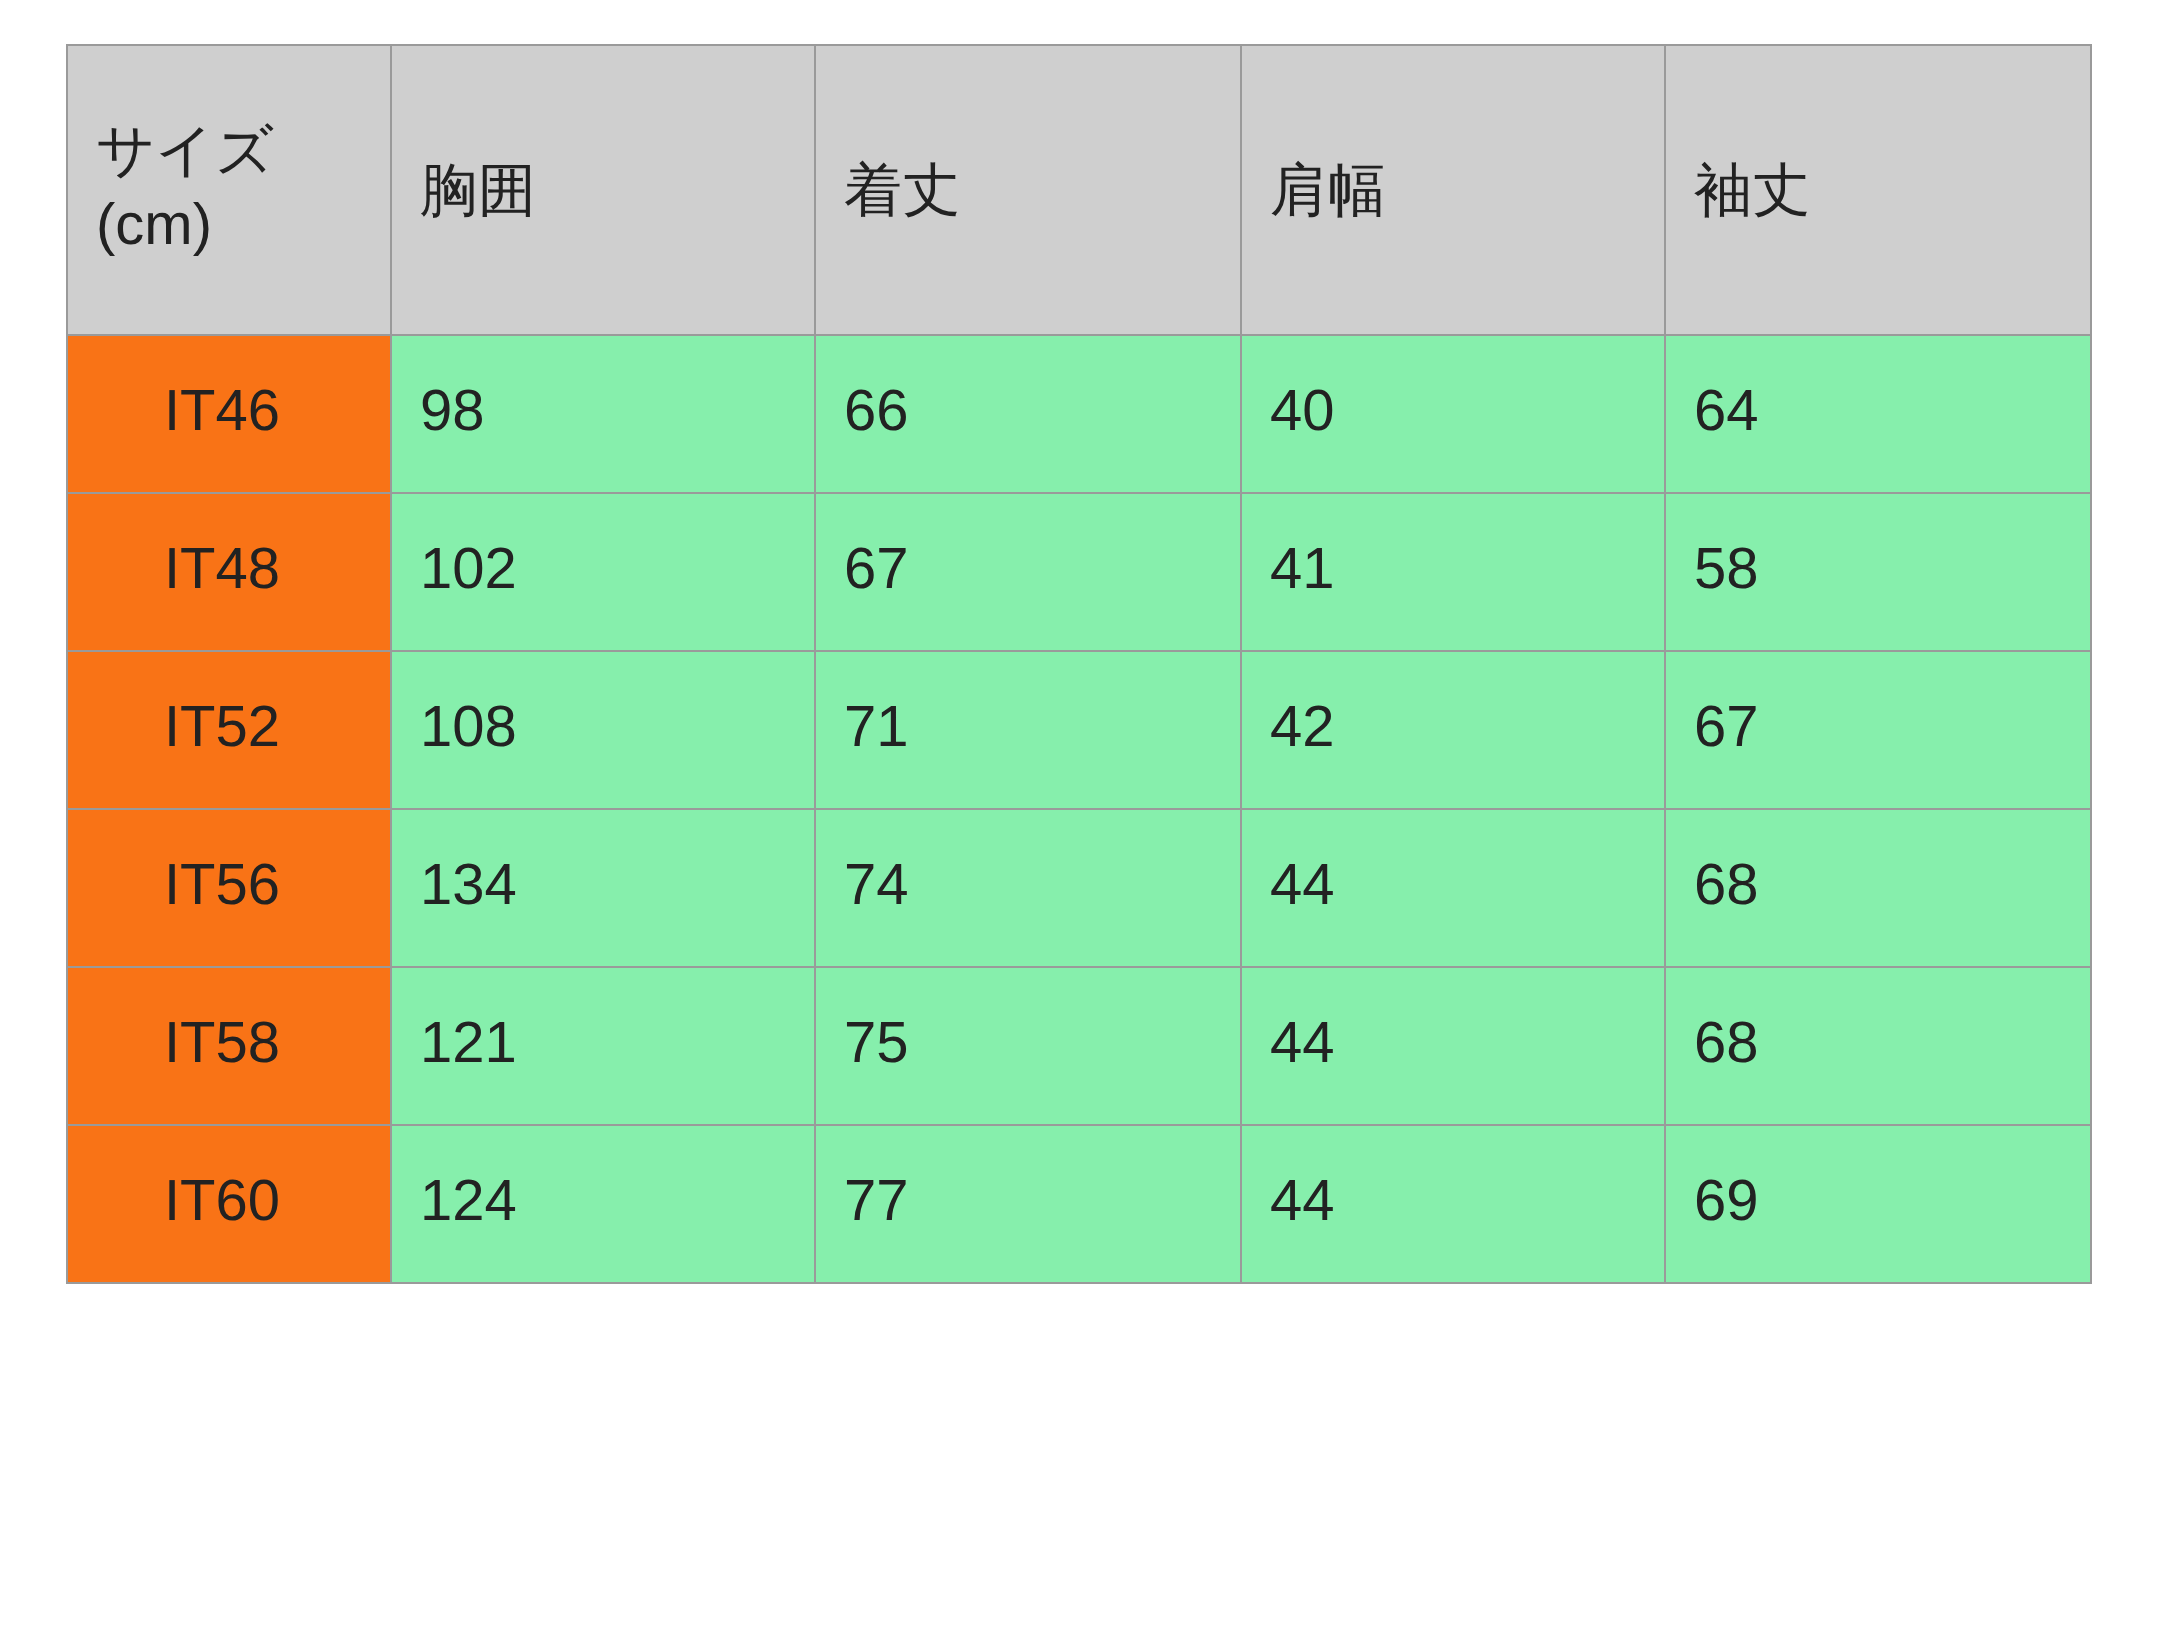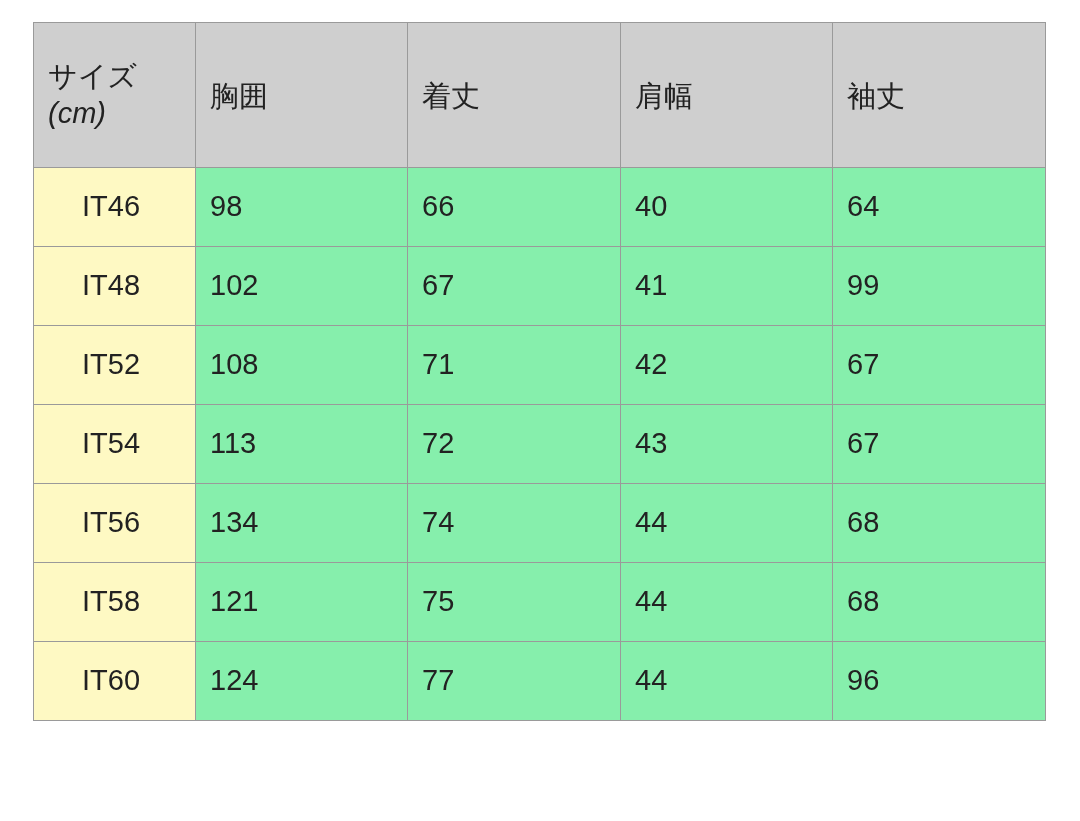--- a/index.html
+++ b/index.html
@@ -56,25 +56,25 @@
     padding-top: 4px;
   }
   table.size-table thead th.hdr-size {
     padding-top: 0;
   }
   table.size-table tbody td {
     height: 79px;
     background: #86efac;
   }
   table.size-table tbody td.rowhdr {
-    background: #fef9c3;
+    background: #f97316;
     padding-left: 48px;
   }
   .hdr-size-line1 { display: block; }
-  .hdr-size-line2 { display: block; font-style: italic; }
+  .hdr-size-line2 { display: block; }
 </style>
 </head>
 <body>
 
 <div id="page">
   <div id="table-wrap">
     <table class="size-table">
       <colgroup>
         <col class="c0">
           <col class="c1">
@@ -100,34 +100,27 @@
           <td>98</td>
           <td>66</td>
           <td>40</td>
           <td>64</td>
         </tr>
         <tr>
           <td class="rowhdr">IT48</td>
           <td>102</td>
           <td>67</td>
           <td>41</td>
-          <td>99</td>
+          <td>58</td>
         </tr>
         <tr>
           <td class="rowhdr">IT52</td>
           <td>108</td>
           <td>71</td>
           <td>42</td>
-          <td>67</td>
-        </tr>
-        <tr>
-          <td class="rowhdr">IT54</td>
-          <td>113</td>
-          <td>72</td>
-          <td>43</td>
           <td>67</td>
         </tr>
         <tr>
           <td class="rowhdr">IT56</td>
           <td>134</td>
           <td>74</td>
           <td>44</td>
           <td>68</td>
         </tr>
         <tr>
@@ -135,18 +128,18 @@
           <td>121</td>
           <td>75</td>
           <td>44</td>
           <td>68</td>
         </tr>
         <tr>
           <td class="rowhdr">IT60</td>
           <td>124</td>
           <td>77</td>
           <td>44</td>
-          <td>96</td>
+          <td>69</td>
         </tr>
       </tbody>
     </table>
   </div>
 </div>
 
 </body></html>

